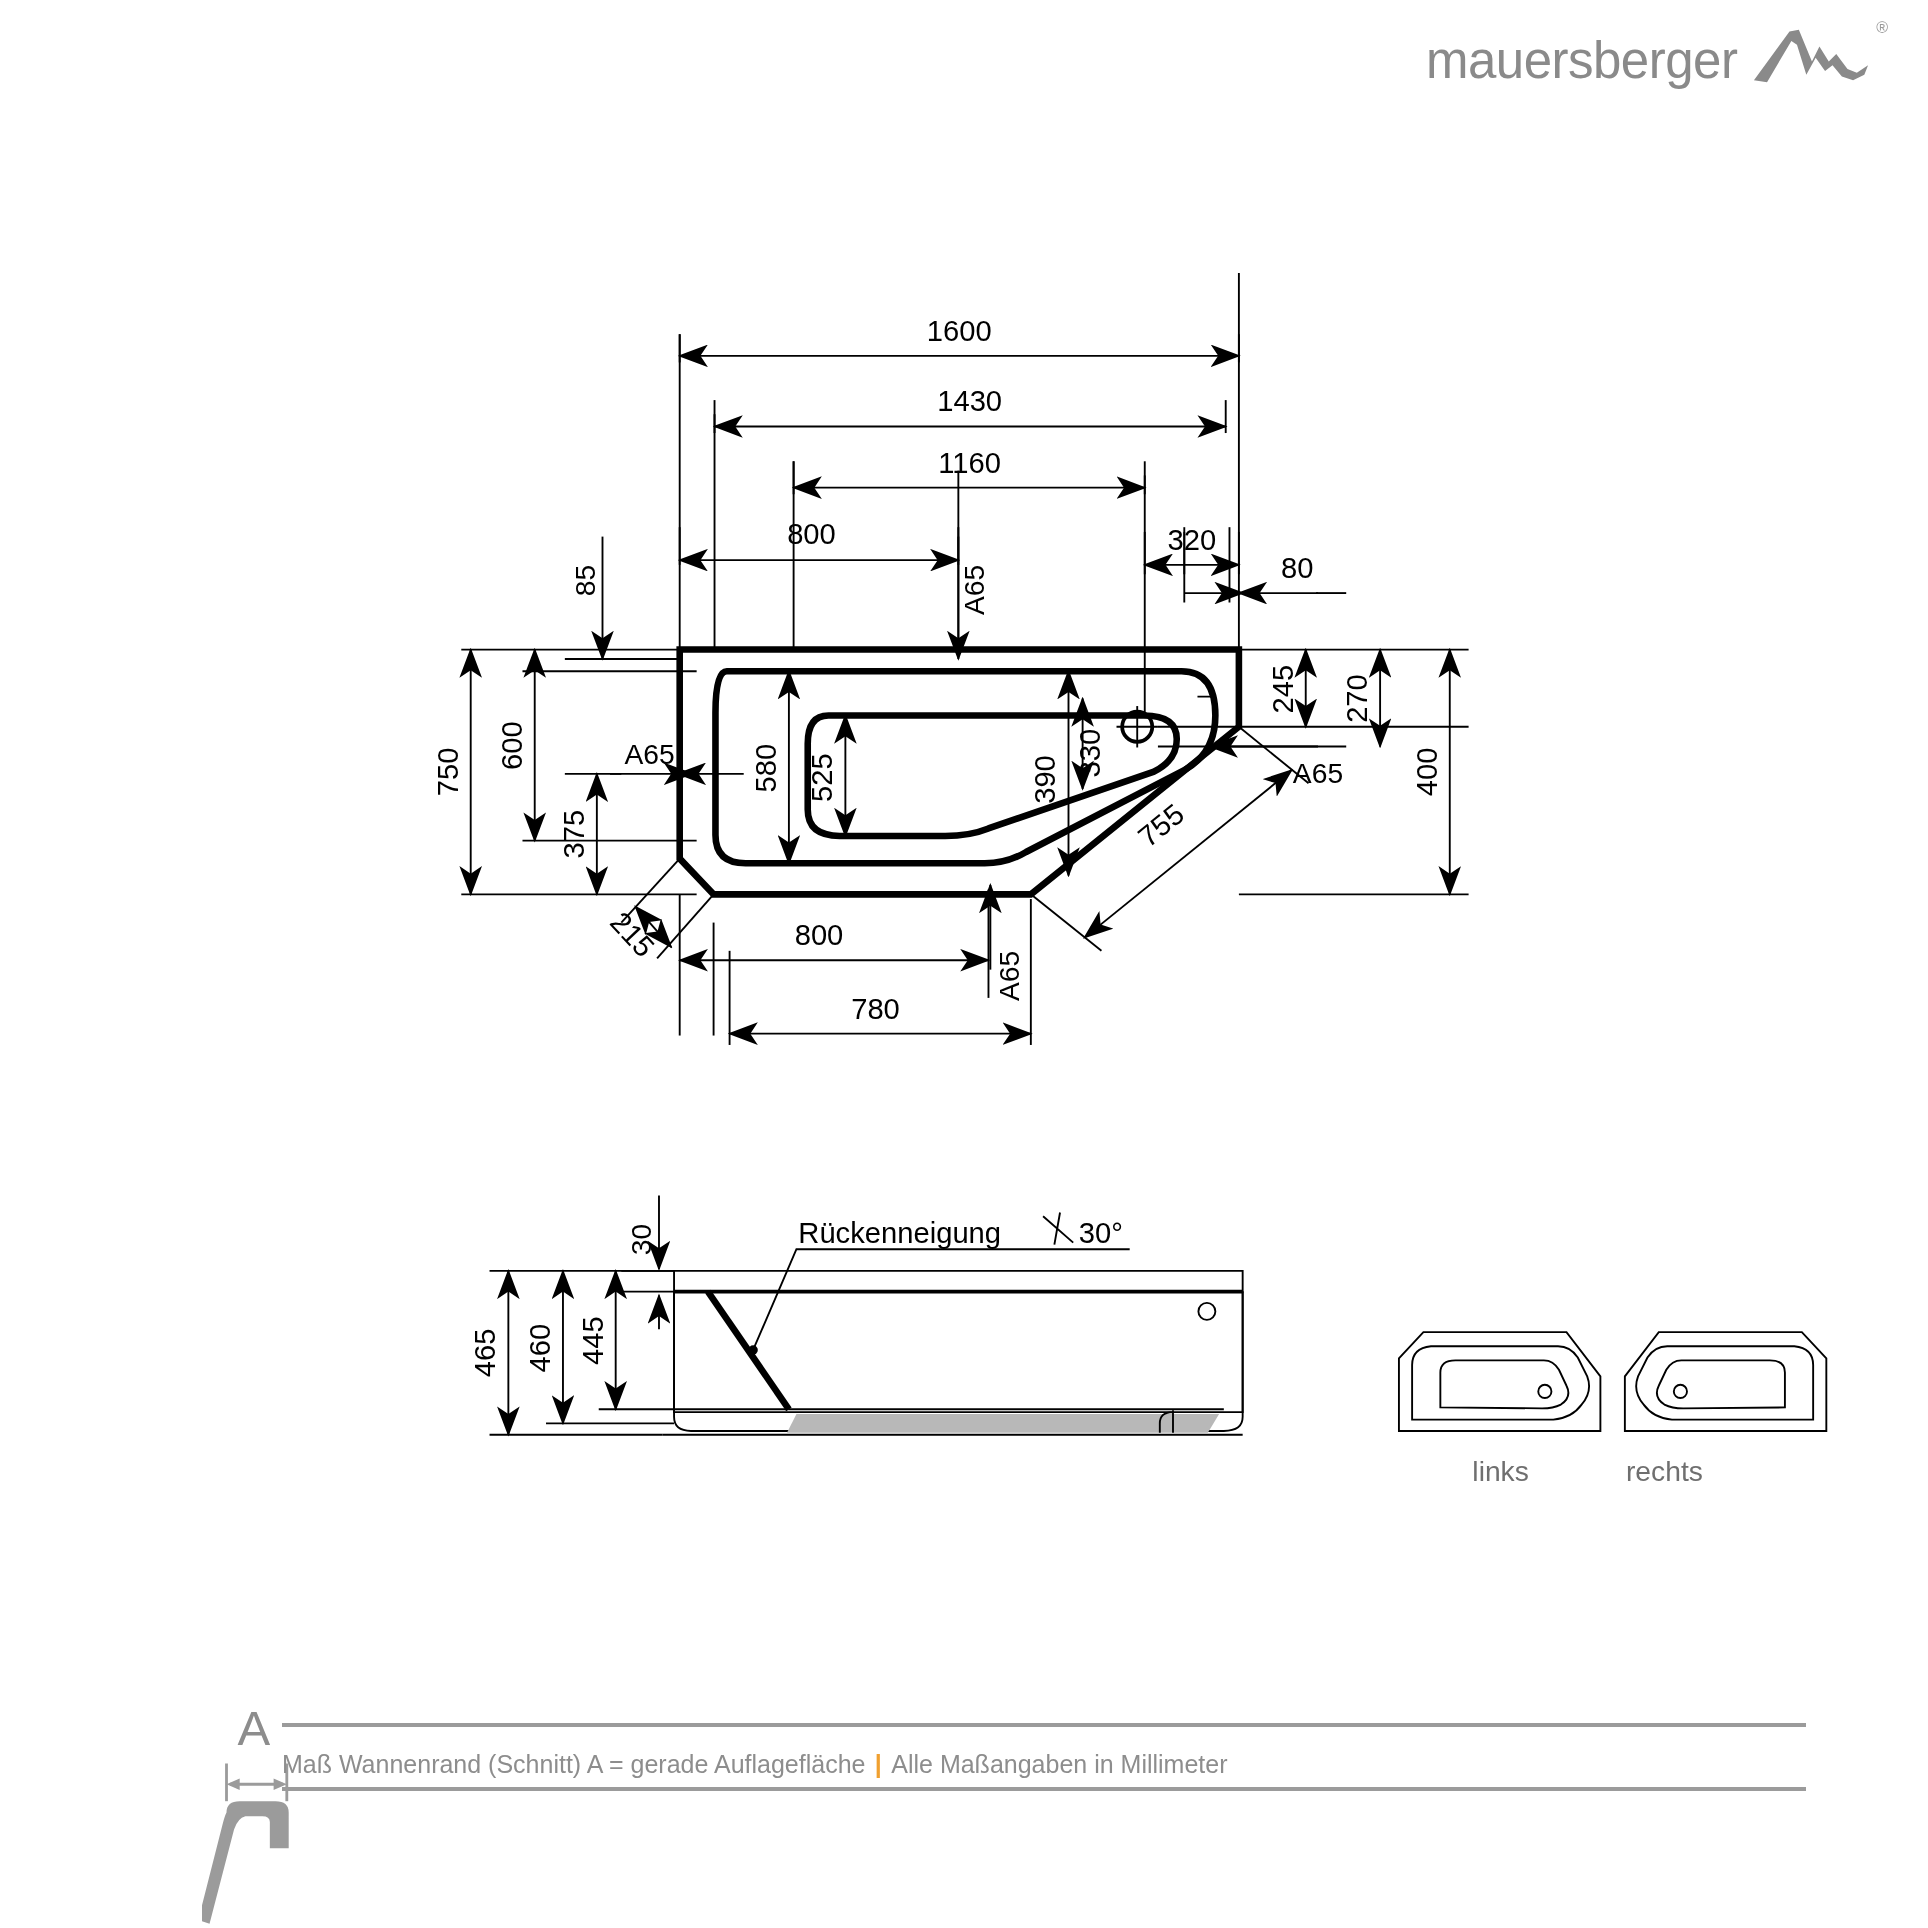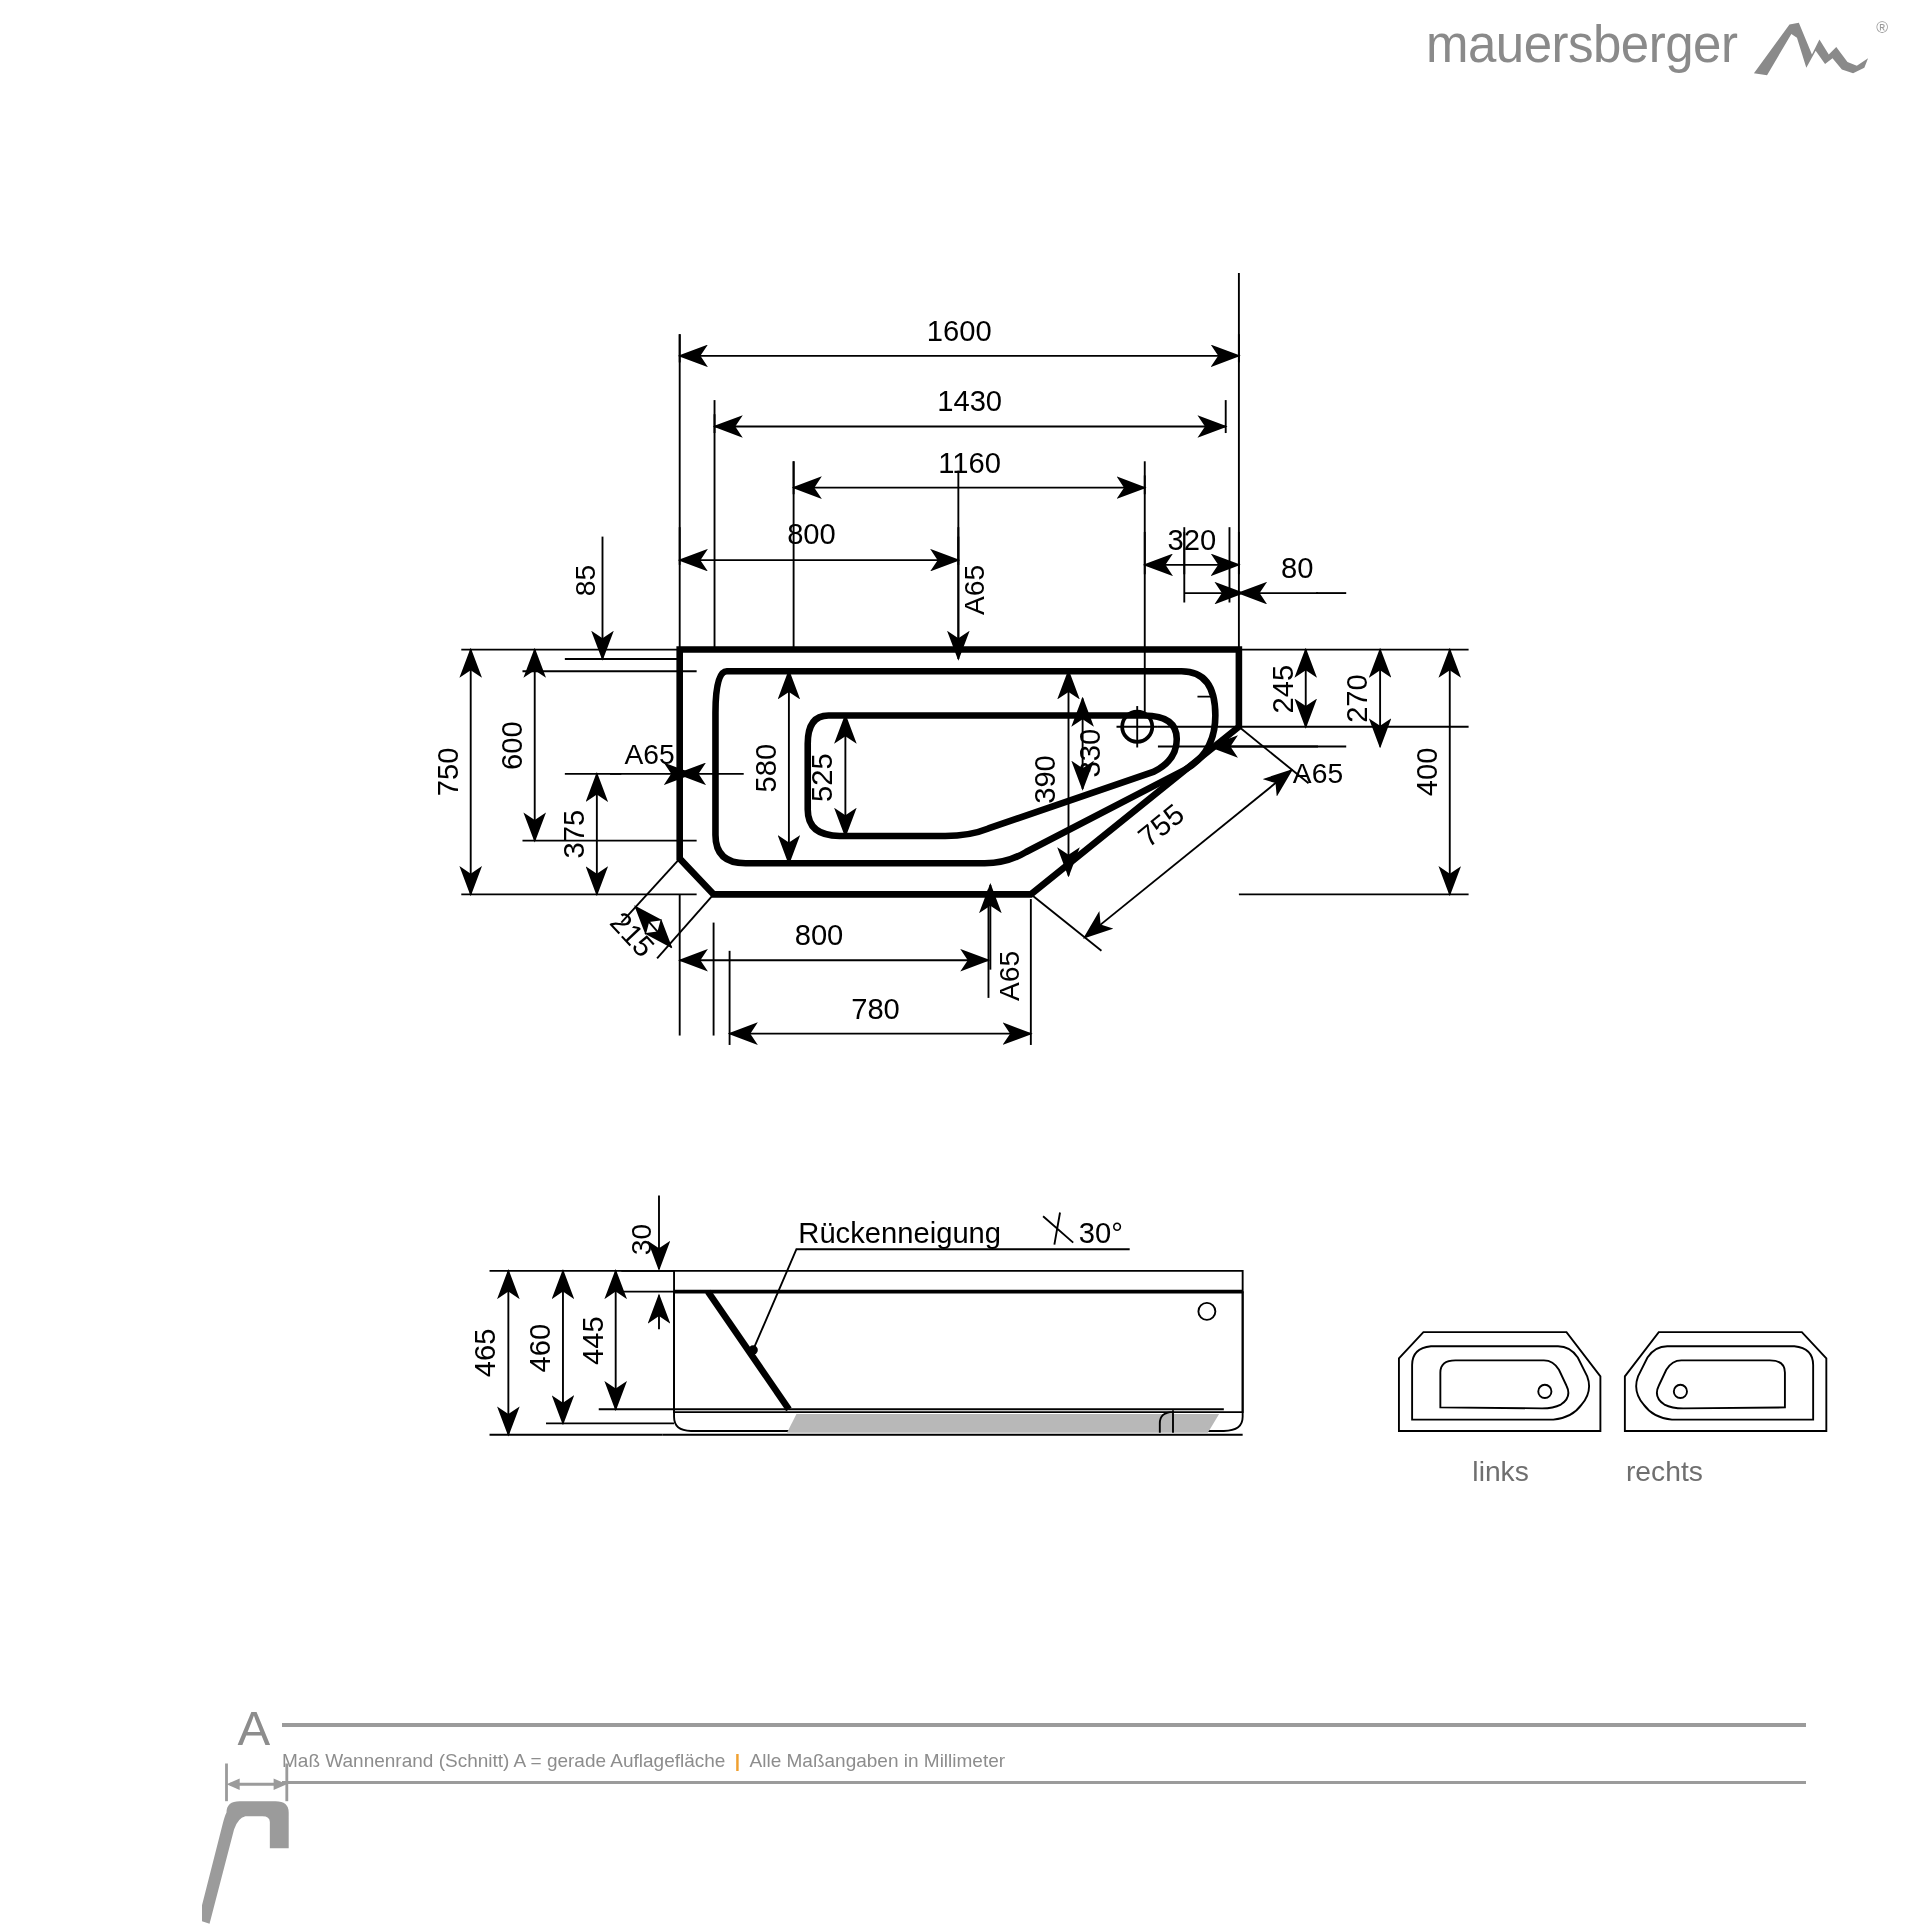--- a/index.html
+++ b/index.html
@@ -1,41 +1,41 @@
 <!DOCTYPE html>
 <html style="font-size:15px"><head>
 <meta charset="utf-8">
 <style>
   html,body{margin:0;padding:0;background:#ffffff;}
   body{width:1928px;height:1928px;position:relative;overflow:hidden;
        font-family:"Liberation Sans","DejaVu Sans",sans-serif;color:#000;}
   .sheet{position:absolute;inset:0;}
 
   
-  .logo-wrap{position:absolute;right:40px;top:19px;display:flex;}
+  .logo-wrap{position:absolute;right:40px;top:19px;display:flex;align-items:flex-end;}
   .logo-text{font-size:51px;color:#8a8a8a;letter-spacing:-0.5px;line-height:1;
              font-family:"Liberation Sans","DejaVu Sans",sans-serif;font-weight:400;}
   .logo-mark{margin-left:13px;margin-bottom:1.9px;}
   .logo-reg{font-size:16px;color:#9a9a9a;margin-left:3.8px;margin-bottom:49px;}
 
   
   svg.draw{position:absolute;left:0;top:0;width:1928px;height:1928px;overflow:visible;}
   .thin{stroke:#000;stroke-width:2;fill:none;}
   .thick{stroke:#000;stroke-width:7;fill:none;}
   .med{stroke:#000;stroke-width:4;fill:none;}
   .gray{stroke:#9b9b9b;stroke-width:3;fill:none;}
   .grayfill{fill:#b8b8b8;stroke:none;}
   .dimtxt{font-size:31px;font-family:"Liberation Sans","DejaVu Sans",sans-serif;fill:#000;}
   .smalltxt{font-size:30px;font-family:"Liberation Sans","DejaVu Sans",sans-serif;fill:#000;}
   .lr-label{font-size:30px;fill:#6f6f6f;font-family:"Liberation Sans","DejaVu Sans",sans-serif;}
 
   
   .footer{position:absolute;left:0;top:1723px;width:1928px;}
   .frule{height:3.8px;background:#9b9b9b;margin-left:282px;margin-right:122px;}
-  .ftext{color:#8d8d8d;font-size:19px;line-height:1.05;margin-left:282px;
+  .ftext{color:#8d8d8d;font-size:25px;line-height:1.05;margin-left:282px;
          font-family:"Liberation Sans","DejaVu Sans",sans-serif;}
   .ftext .sep{color:#f0a030;padding:0 9.4px;font-weight:700;}
   .frow{padding:24.5px 0 9.4px 0;}
   .frow2{padding:7.5px 0 24.5px 0;}
   .profile-a{position:absolute;left:202px;top:1690px;}
   .profA-letter{font-size:52px;fill:#8d8d8d;}
 </style>
 </head>
 <body>
 

